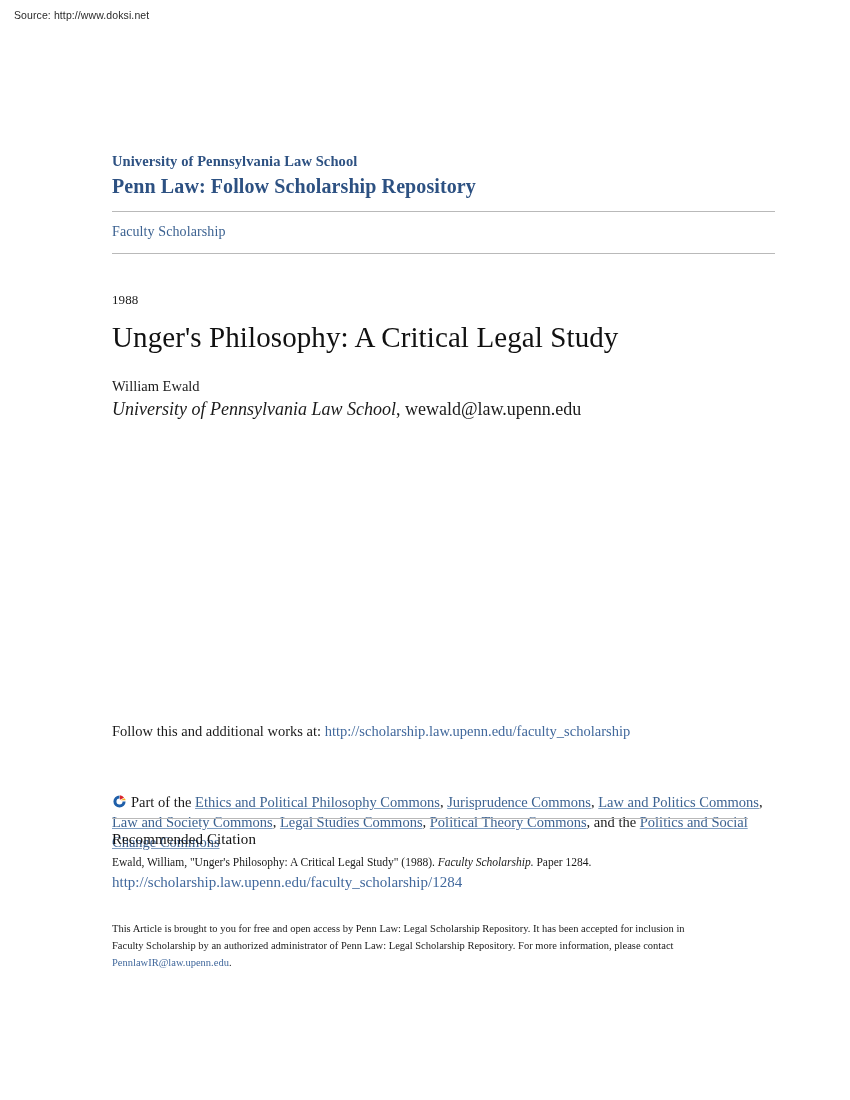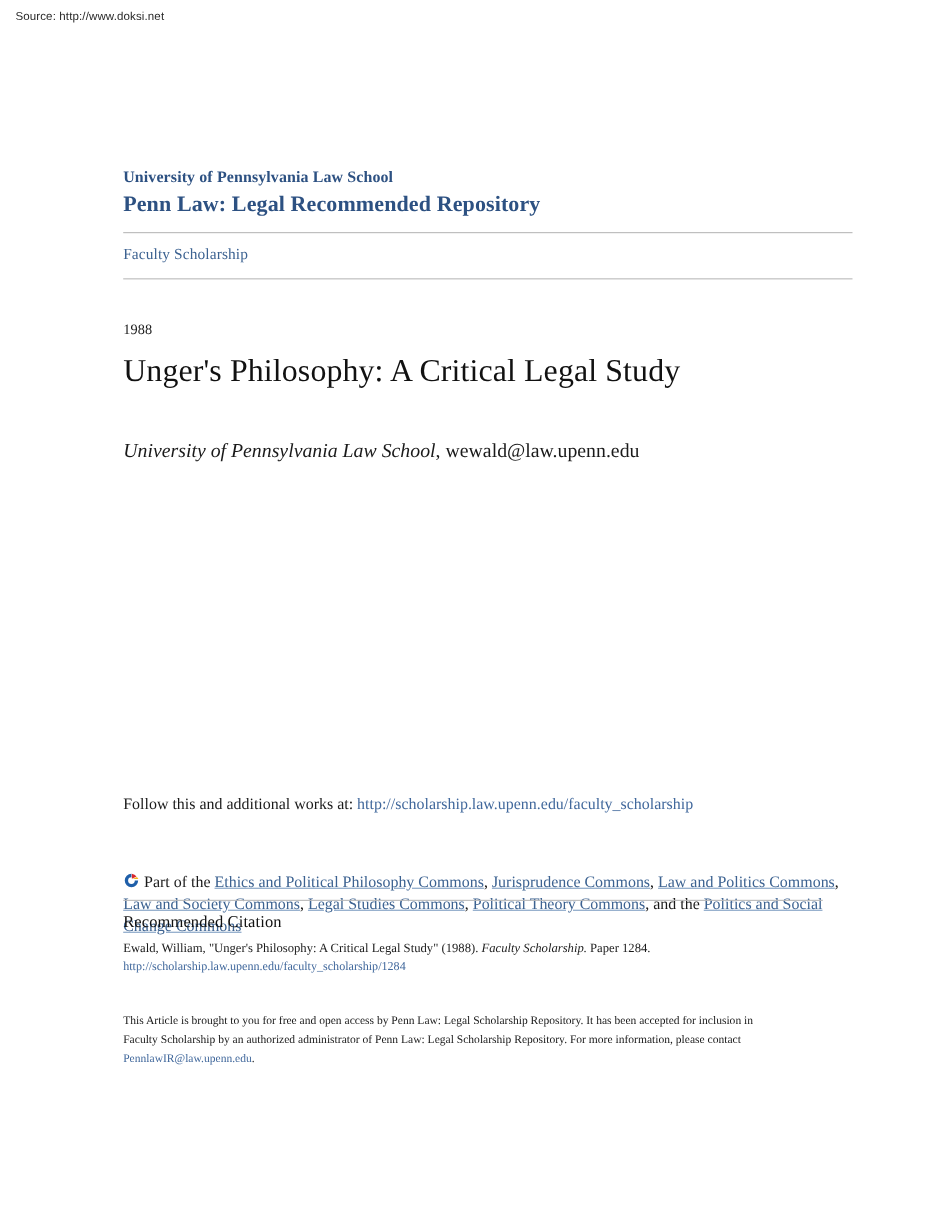--- a/index.html
+++ b/index.html
@@ -151,21 +151,21 @@
   }
   .cite-body {
     top: 854px;
     font-size: 11.5px;
     color: #1a1a1a;
     line-height: 1.5;
   }
   .cite-body .italic { font-style: italic; }
   .cite-url {
     top: 871px;
-    font-size: 11px;
+    font-size: 15px;
     line-height: 1.5;
   }
 
   
   .disclaimer {
     top: 920px;
     width: 600px;
     font-size: 10.5px;
     color: #1a1a1a;
     line-height: 1.62;
@@ -174,33 +174,34 @@
 </style>
 </head>
 <body>
 
 <div class="source-bar">Source: http://www.doksi.net</div>
 
 <div class="page">
 
   <div class="col masthead">
     <div class="school">University of Pennsylvania Law School</div>
-    <div class="repo">Penn Law: Legal Recommended Repository</div>
+    <div class="repo">Penn Law: Follow Scholarship Repository</div>
   </div>
 
   <div class="rule rule-top"></div>
 
   <div class="col series">Faculty Scholarship</div>
 
   <div class="rule rule-bottom"></div>
 
   <div class="col year">1988</div>
 
   <div class="col title">Unger's Philosophy: A Critical Legal Study</div>
 
+  <div class="col author">William Ewald</div>
 
   <div class="col affiliation">
     <span class="inst">University of Pennsylvania Law School</span><span>, </span><span>wewald@law.upenn.edu</span>
   </div>
 
   <div class="col follow">
     <span>Follow this and additional works at: </span><a class="link" href="#">http://scholarship.law.upenn.edu/faculty_scholarship</a>
   </div>
 
   <div class="col disciplines">

